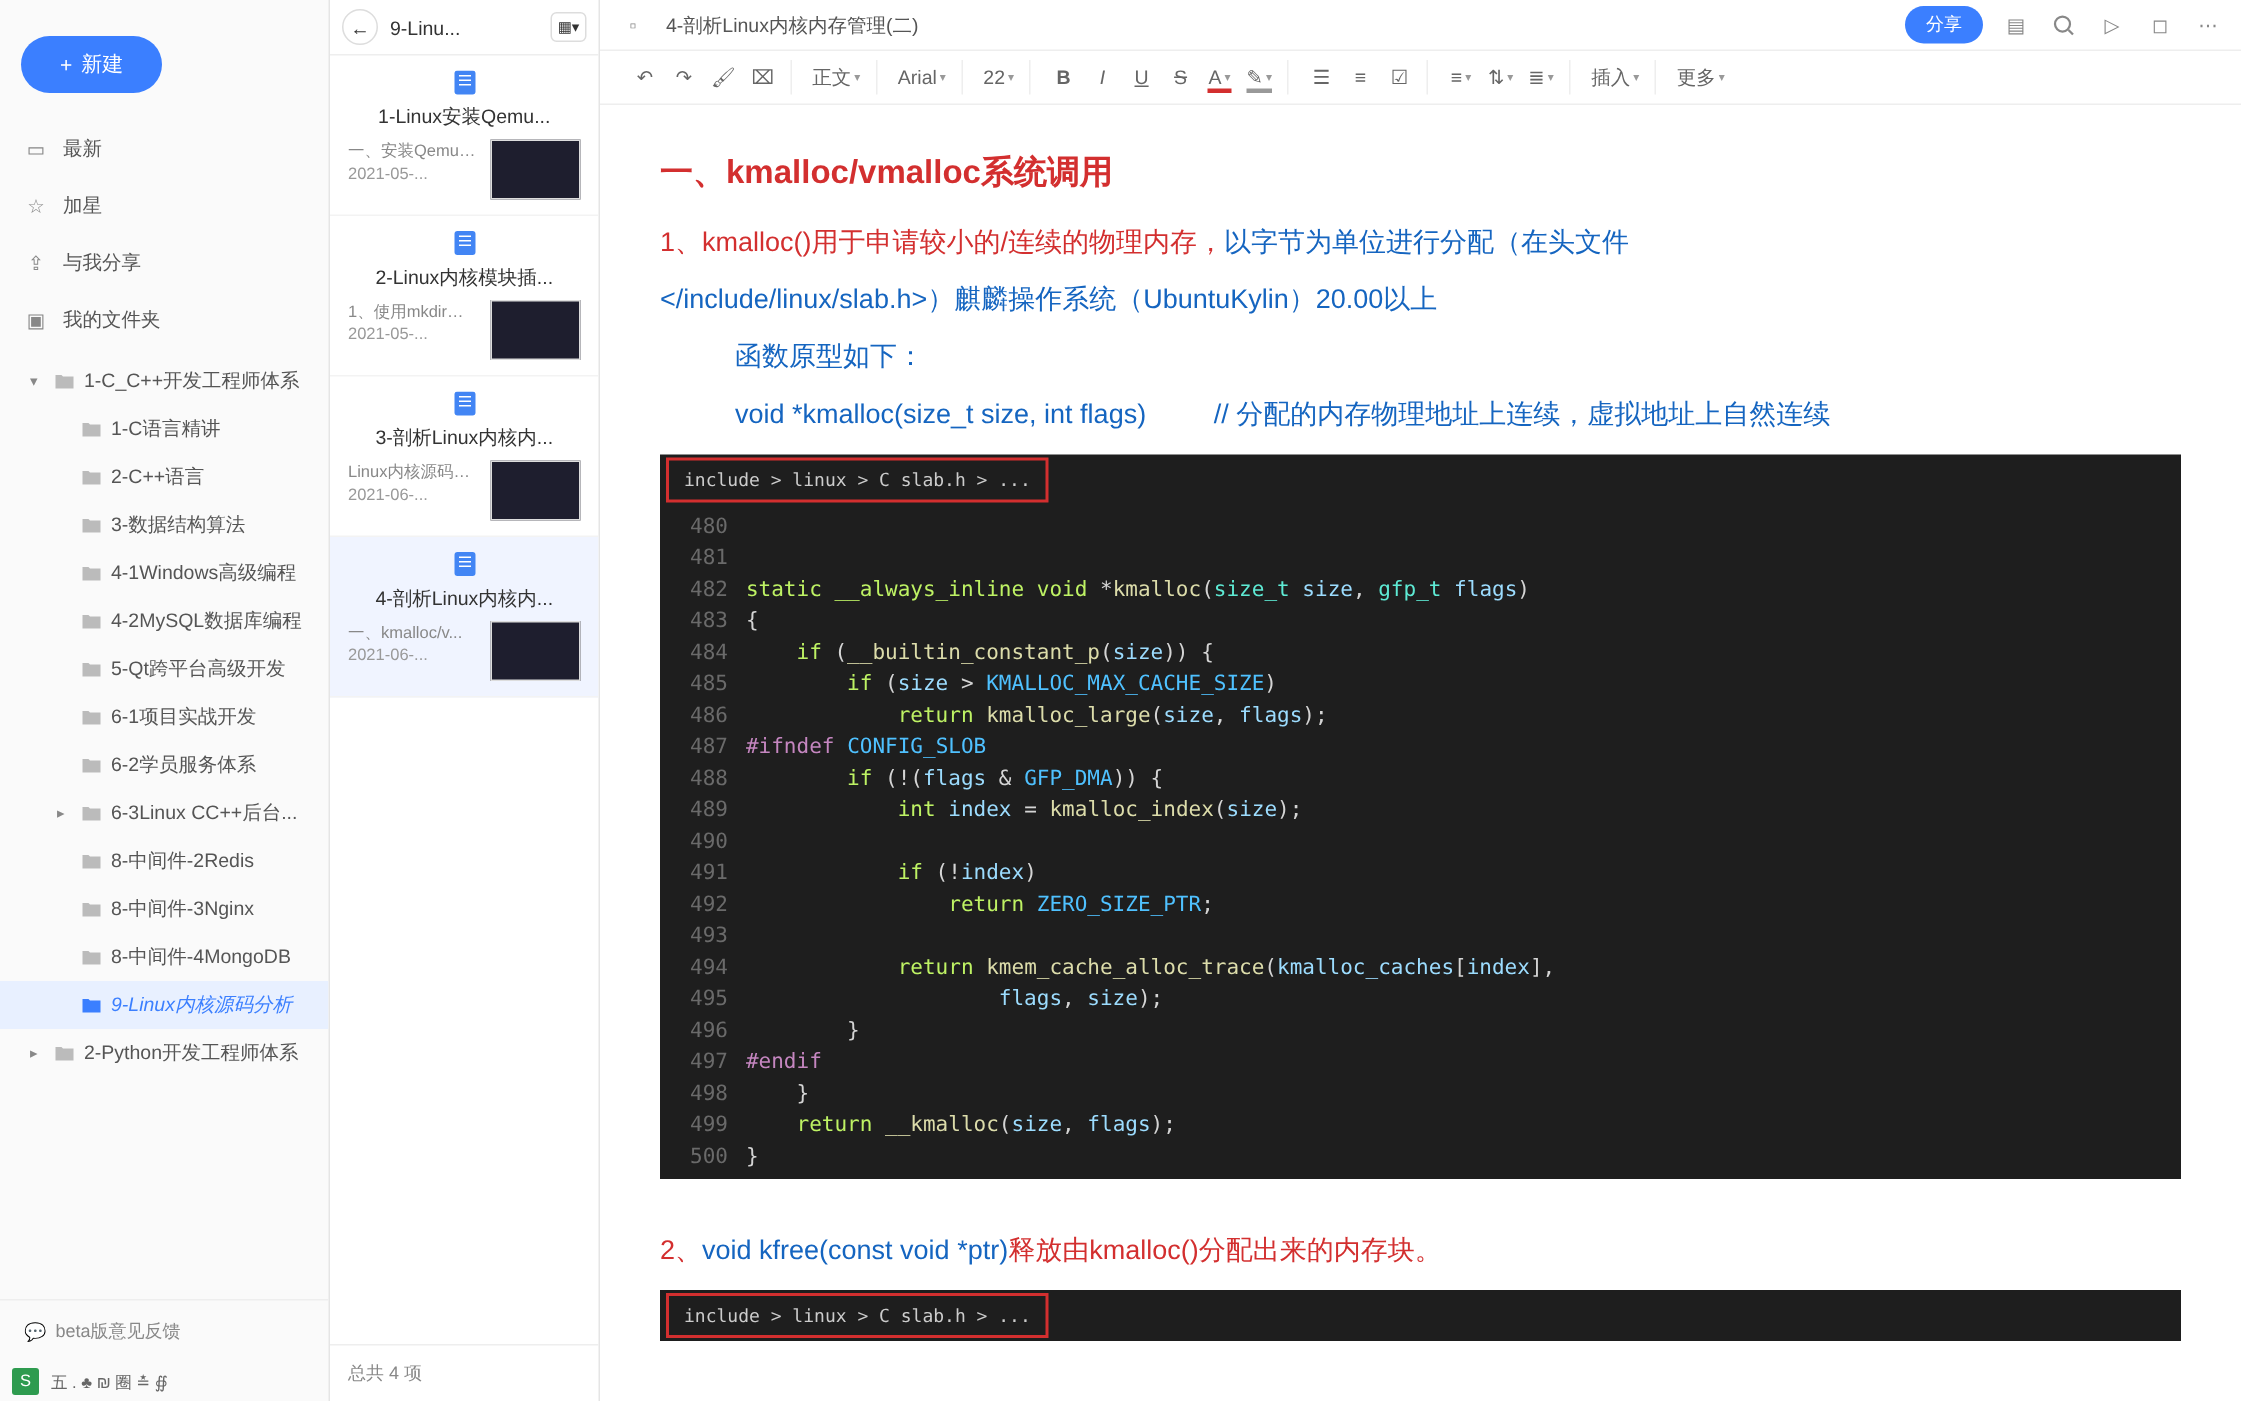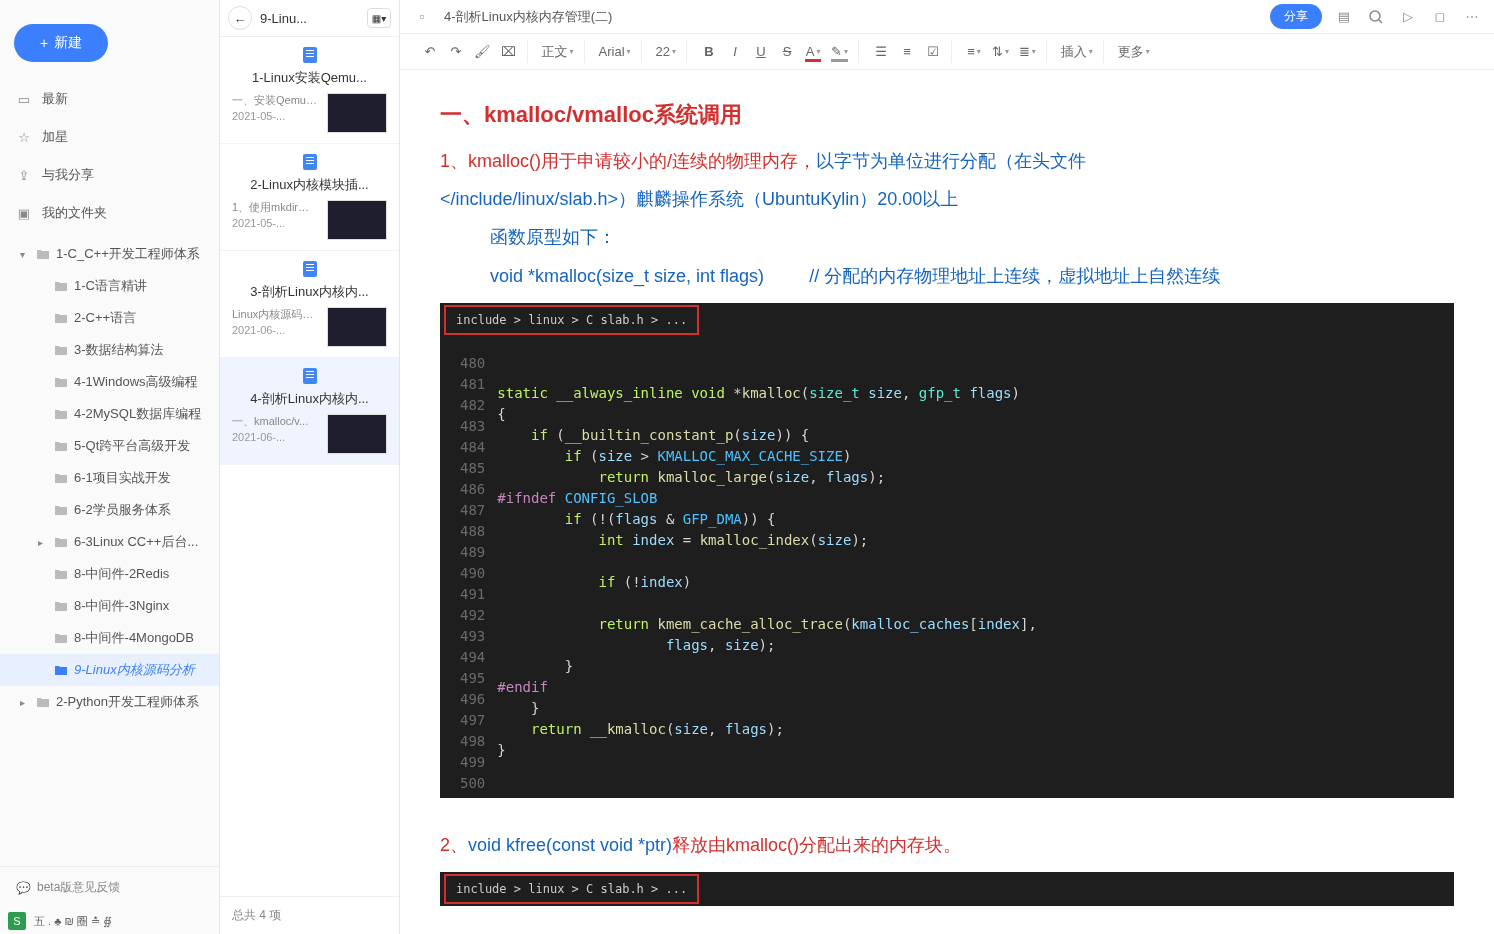--- a/index.html
+++ b/index.html
@@ -67,21 +67,21 @@
 .t-red { color: #d32f2f; }
 .t-blue { color: #1565c0; }
 .p-indent { padding-left: 50px; }
 .p-indent2 { padding-left: 50px; }
 .code-comment { color: #1565c0; margin-left: 40px; }
 
 .code-block { background: #1e1e1e; border-radius: 0; margin-top: 10px; font-family: Consolas, monospace; font-size: 14px; line-height: 1.5; }
 .code-breadcrumb { background: #1e1e1e; padding: 4px 10px; color: #ccc; font-size: 12px; border-bottom: 1px solid #333; }
 .code-breadcrumb.boxed { border: 2px solid #d32f2f; display: inline-block; }
 .code-body { display: flex; }
-.line-numbers { color: #6a6a6a; padding: 4px 12px 4px 20px; text-align: right; user-select: none; margin-top: 12px; }
+.line-numbers { color: #6a6a6a; padding: 4px 12px 4px 20px; text-align: right; user-select: none; }
 .line-numbers div { height: 21px; }
 .code-lines { padding: 4px 0; color: #d4d4d4; flex: 1; }
 .code-lines div { height: 21px; white-space: pre; }
 .kw { color: #bef264; }
 .fn { color: #dcdcaa; }
 .ty { color: #5eead4; }
 .var { color: #9cdcfe; }
 .mac { color: #c586c0; }
 .const { color: #4fc1ff; }
 
@@ -454,20 +454,21 @@
               <div><span class="kw">static</span> <span class="kw">__always_inline</span> <span class="kw">void</span> *<span class="fn">kmalloc</span>(<span class="ty">size_t</span> <span class="var">size</span>, <span class="ty">gfp_t</span> <span class="var">flags</span>)</div>
               <div>{</div>
               <div>    <span class="kw">if</span> (<span class="fn">__builtin_constant_p</span>(<span class="var">size</span>)) {</div>
               <div>        <span class="kw">if</span> (<span class="var">size</span> &gt; <span class="const">KMALLOC_MAX_CACHE_SIZE</span>)</div>
               <div>            <span class="kw">return</span> <span class="fn">kmalloc_large</span>(<span class="var">size</span>, <span class="var">flags</span>);</div>
               <div><span class="mac">#ifndef</span> <span class="const">CONFIG_SLOB</span></div>
               <div>        <span class="kw">if</span> (!(<span class="var">flags</span> &amp; <span class="const">GFP_DMA</span>)) {</div>
               <div>            <span class="kw">int</span> <span class="var">index</span> = <span class="fn">kmalloc_index</span>(<span class="var">size</span>);</div>
               <div> </div>
               <div>            <span class="kw">if</span> (!<span class="var">index</span>)</div>
+              <div>                <span class="kw">return</span> <span class="const">ZERO_SIZE_PTR</span>;</div>
               <div> </div>
               <div>            <span class="kw">return</span> <span class="fn">kmem_cache_alloc_trace</span>(<span class="var">kmalloc_caches</span>[<span class="var">index</span>],</div>
               <div>                    <span class="var">flags</span>, <span class="var">size</span>);</div>
               <div>        }</div>
               <div><span class="mac">#endif</span></div>
               <div>    }</div>
               <div>    <span class="kw">return</span> <span class="fn">__kmalloc</span>(<span class="var">size</span>, <span class="var">flags</span>);</div>
               <div>}</div>
             </div>
         </div>

